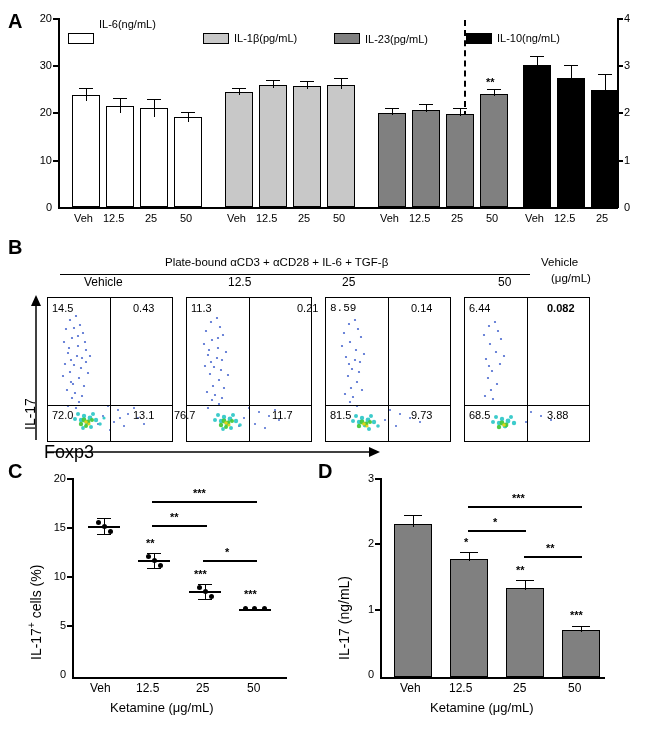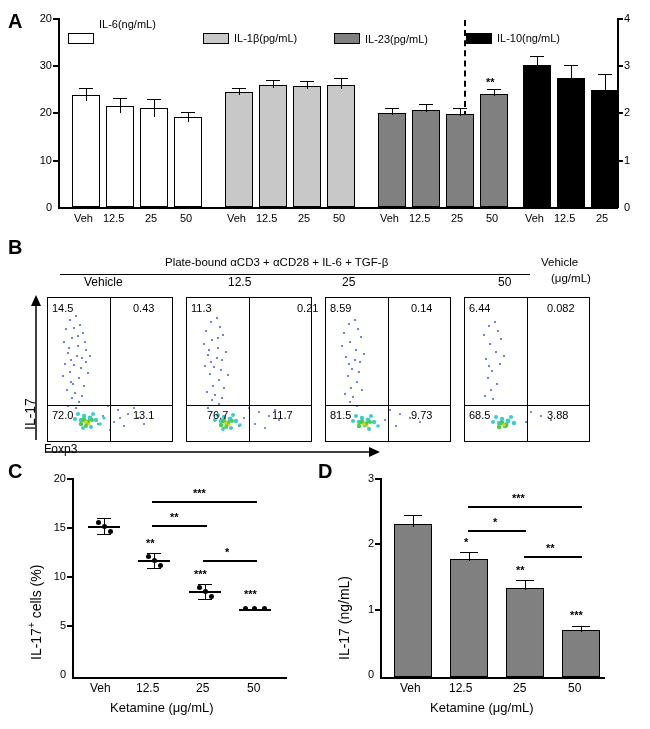--- a/index.html
+++ b/index.html
@@ -147,21 +147,21 @@
 
 <svg width="24" height="150" style="position:absolute;left:24px;top:295px;">
   <line x1="12" y1="145" x2="12" y2="8" stroke="#000" stroke-width="1.5"></line>
   <polygon points="12,0 7,11 17,11" fill="#000"></polygon>
 </svg>
 <div class="ylab-rot" style="left:22px;top:430px;transform:rotate(-90deg);font-size:14px;">IL-17</div>
 <svg width="340" height="22" style="position:absolute;left:42px;top:444px;">
   <line x1="4" y1="8" x2="330" y2="8" stroke="#000" stroke-width="1.5"></line>
   <polygon points="338,8 327,3 327,13" fill="#000"></polygon>
 </svg>
-<div class="txt" style="left:44px;top:442px;font-size:12px;">Foxp3</div>
+<div class="txt" style="left:44px;top:442px;font-size:18px;">Foxp3</div>
 
 <div class="flowbox" style="left:47px;top:297px;width:126px;height:145px;">
   <svg width="124" height="143" style="position:absolute;left:0;top:0;">
     <g fill="#2b4ec7" opacity="0.85">
       <circle cx="22" cy="22" r="1.1"></circle>
         <circle cx="28" cy="18" r="1.1"></circle>
         <circle cx="18" cy="31" r="1.1"></circle>
       <circle cx="32" cy="27" r="1.1"></circle>
         <circle cx="24" cy="40" r="1.1"></circle>
         <circle cx="30" cy="48" r="1.1"></circle>
@@ -307,21 +307,21 @@
     <g fill="#e8d317" opacity="0.95">
       <circle cx="39" cy="125" r="1.8"></circle>
         <circle cx="42" cy="127" r="1.6"></circle>
     </g>
   </svg>
 </div>
 <div class="gate-v" style="left:249px;top:298px;height:143px;"></div>
 <div class="gate-h" style="left:187px;top:405px;width:124px;"></div>
 <div class="txt" style="left:191px;top:302px;">11.3</div>
 <div class="txt" style="left:269px;top:302px;margin-left:28px;">0.21</div>
-<div class="txt" style="left:207px;top:409px;">76.7</div>
+<div class="txt" style="left:174px;top:409px;">76.7</div>
 <div class="txt" style="left:272px;top:409px;">11.7</div>
 
 <div class="flowbox" style="left:325px;top:297px;width:126px;height:145px;">
   <svg width="124" height="143" style="position:absolute;left:0;top:0;">
     <g fill="#2b4ec7" opacity="0.85">
       <circle cx="23" cy="26" r="1.1"></circle>
         <circle cx="29" cy="22" r="1.1"></circle>
         <circle cx="18" cy="35" r="1.1"></circle>
       <circle cx="32" cy="31" r="1.1"></circle>
         <circle cx="24" cy="44" r="1.1"></circle>
@@ -369,21 +369,21 @@
       <circle cx="44" cy="124" r="2"></circle>
     </g>
     <g fill="#e8d317" opacity="0.95">
       <circle cx="38" cy="126" r="1.8"></circle>
         <circle cx="41" cy="128" r="1.6"></circle>
     </g>
   </svg>
 </div>
 <div class="gate-v" style="left:388px;top:298px;height:143px;"></div>
 <div class="gate-h" style="left:326px;top:405px;width:124px;"></div>
-<div class="txt" style="left:330px;top:302px;">8.59</div>
+<div class="txt" style="left:330px;top:302px;font-family:Liberation Mono, monospace;">8.59</div>
 <div class="txt" style="left:411px;top:302px;">0.14</div>
 <div class="txt" style="left:330px;top:409px;">81.5</div>
 <div class="txt" style="left:411px;top:409px;">9.73</div>
 
 <div class="flowbox" style="left:464px;top:297px;width:126px;height:145px;">
   <svg width="124" height="143" style="position:absolute;left:0;top:0;">
     <g fill="#2b4ec7" opacity="0.85">
       <circle cx="24" cy="28" r="1.1"></circle>
         <circle cx="30" cy="24" r="1.1"></circle>
         <circle cx="19" cy="37" r="1.1"></circle>
@@ -422,21 +422,21 @@
         <circle cx="34" cy="129" r="2.2"></circle>
     </g>
     <g fill="#e8d317" opacity="0.95">
       <circle cx="39" cy="127" r="1.8"></circle>
     </g>
   </svg>
 </div>
 <div class="gate-v" style="left:527px;top:298px;height:143px;"></div>
 <div class="gate-h" style="left:465px;top:405px;width:124px;"></div>
 <div class="txt" style="left:469px;top:302px;">6.44</div>
-<div class="txt" style="left:547px;top:302px;">0.082</div>
+<div class="txt" style="left:547px;top:302px;font-weight:bold;">0.082</div>
 <div class="txt" style="left:469px;top:409px;">68.5</div>
 <div class="txt" style="left:547px;top:409px;">3.88</div>
 
 <div class="panel-letter" style="left:8px;top:460px;">C</div>
 
 <div class="axisline" style="left:72px;top:478px;width:1.5px;height:200px;"></div>
 <div class="axisline" style="left:72px;top:677px;width:215px;height:1.5px;"></div>
 <div class="tick" style="left:40px;top:472px;width:26px;">20</div>
 <div class="tick" style="left:40px;top:521px;width:26px;">15</div>
 <div class="tick" style="left:40px;top:570px;width:26px;">10</div>

